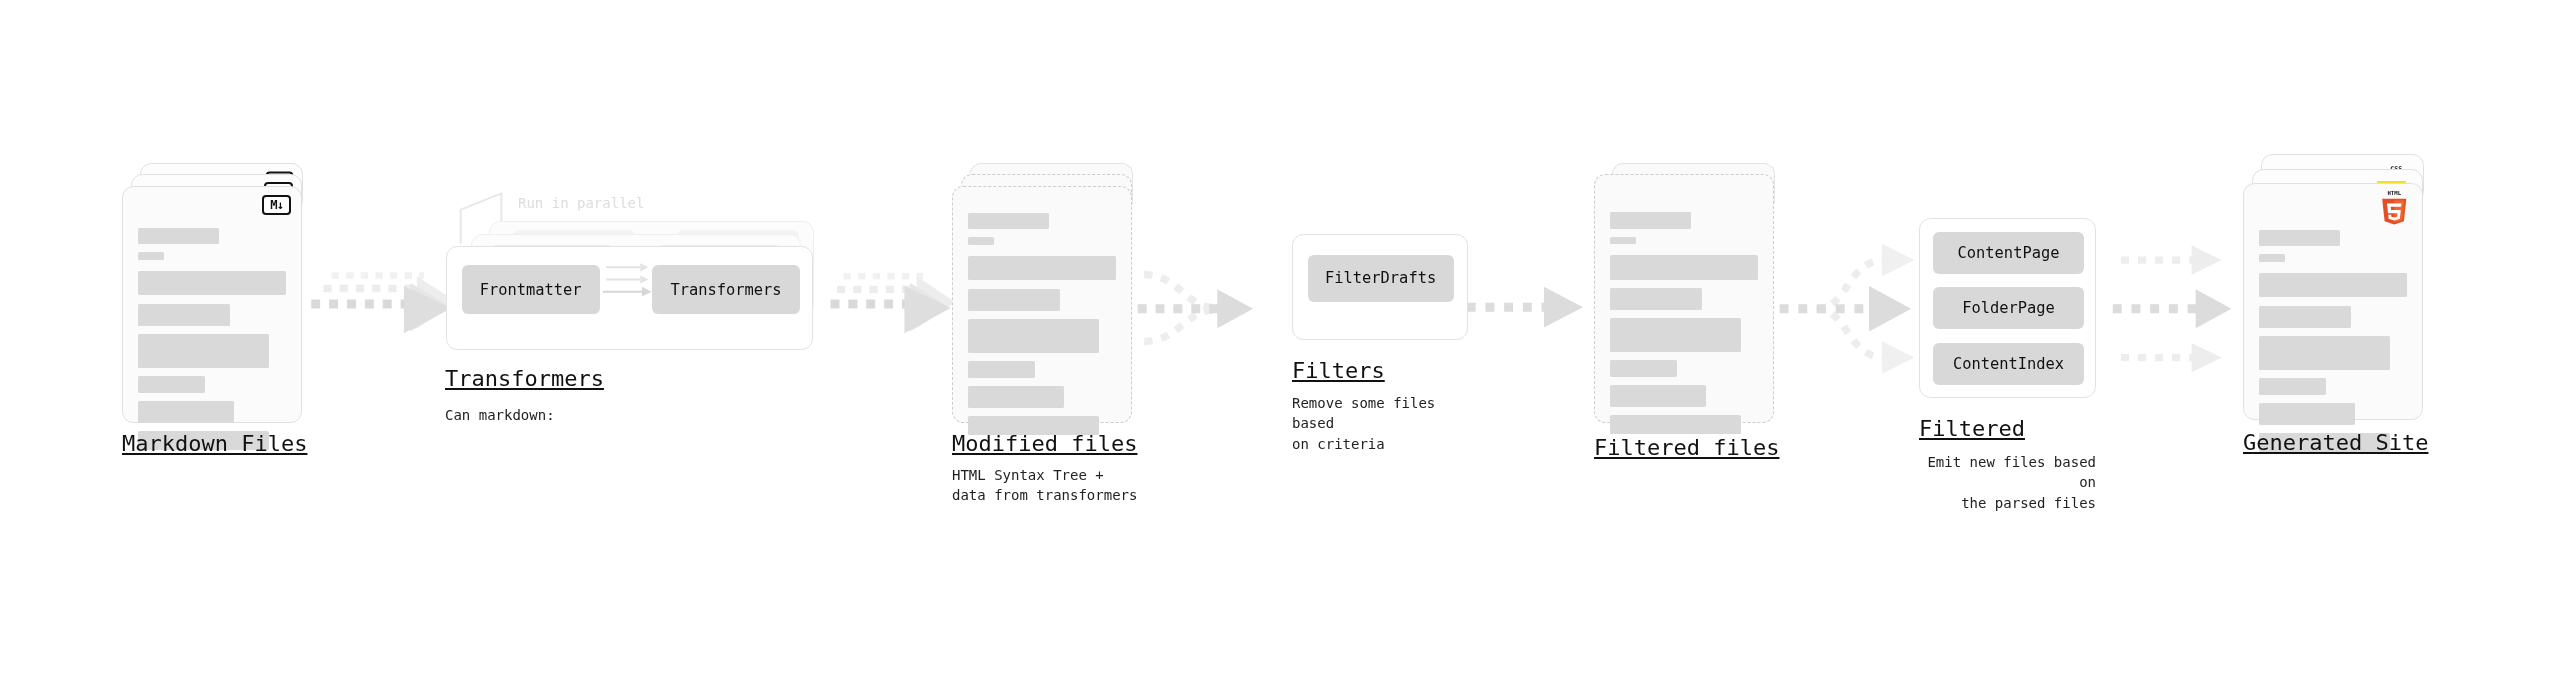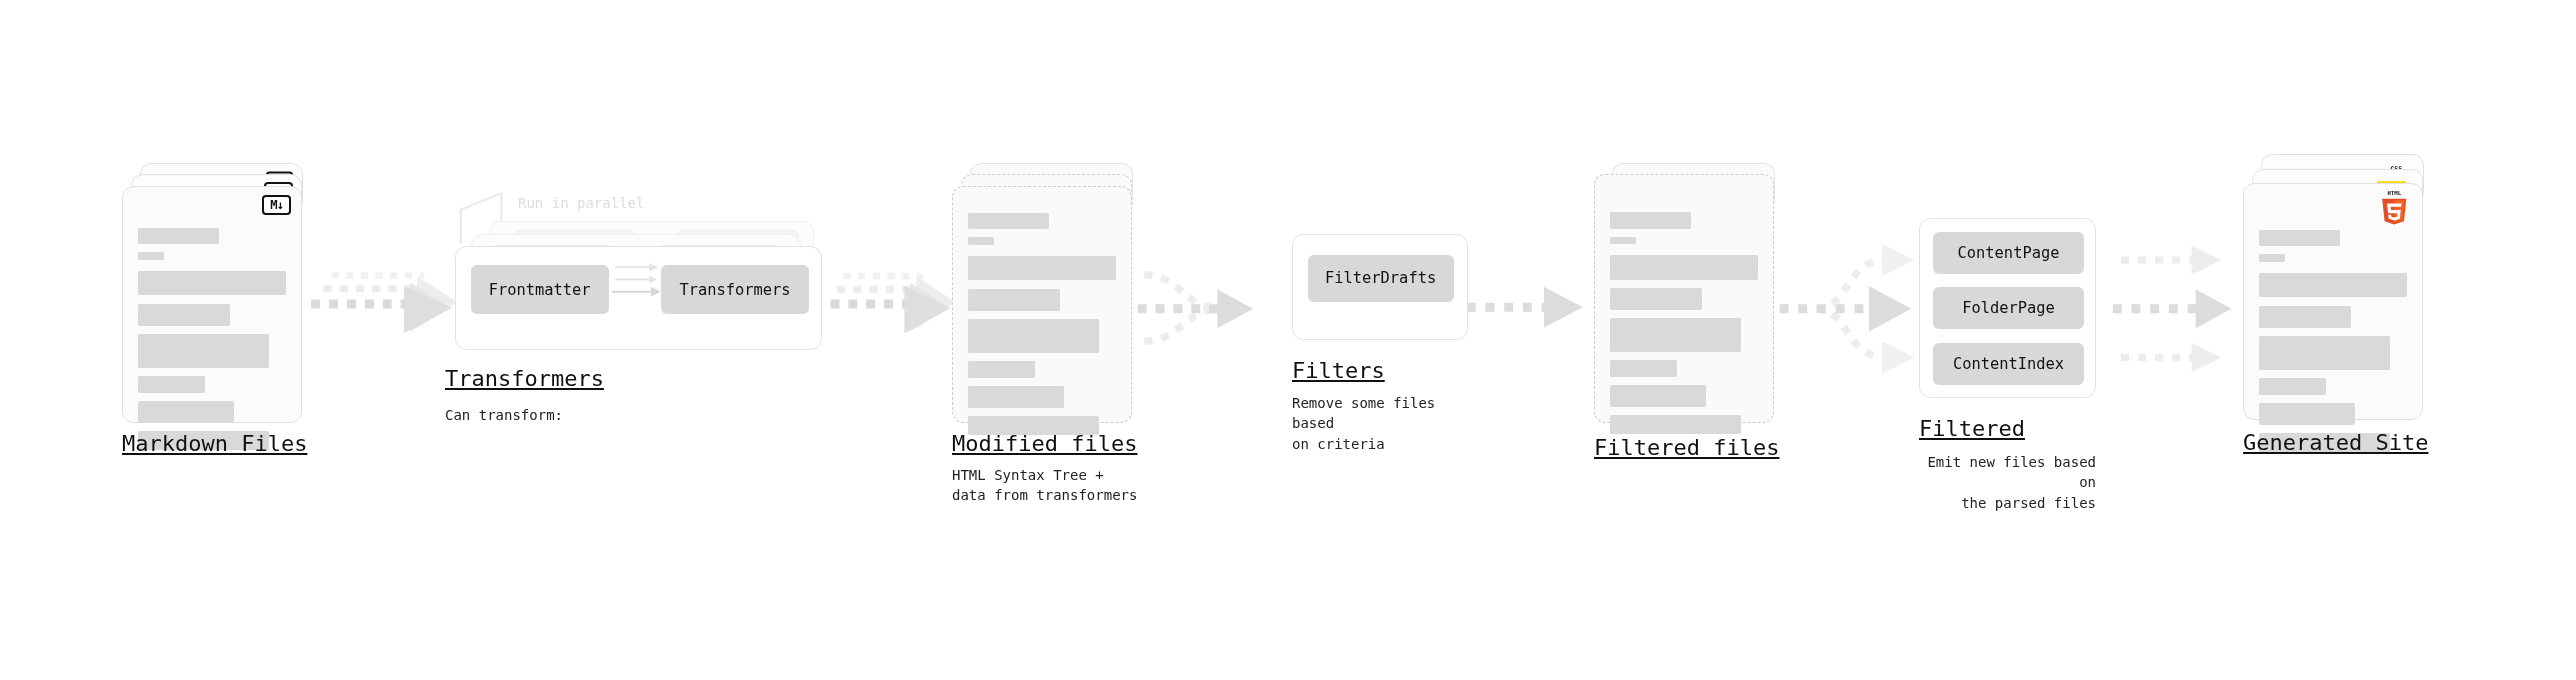--- a/index.html
+++ b/index.html
@@ -250,42 +250,42 @@
       <div class="proc-box ghost" style="left:44px; top:34px; width:325px; height:94px;">
         <div class="chip ghost2" style="left:23px; top:8.1px; width:122px; height:42px;"></div>
         <div class="chip ghost2" style="left:187px; top:8.1px; width:122px; height:42px;"></div>
       </div>
 
       <div class="proc-box ghost" style="left:26px; top:47px; width:330px; height:94px;">
         <div class="chip ghost" style="left:18px; top:9.8px; width:124px; height:44px;"></div>
         <div class="chip ghost" style="left:185px; top:9.8px; width:124px; height:44px;"></div>
       </div>
 
-      <div class="proc-box" style="left:10px; top:59px; width:367px; height:104px;">
+      <div class="proc-box" style="left:1px; top:59px; width:367px; height:104px;">
         <div class="chip" style="left:14.6px; top:18px; width:138px; height:49px;">Frontmatter</div>
         <div class="chip" style="left:205px; top:18px; width:148px; height:49px;">Transformers</div>
         <svg width="367" height="104" style="position:absolute;left:0;top:0;" viewBox="0 0 452 128">
           <g stroke="#e3e3e3" stroke-width="2.5" fill="none">
             <line x1="196" y1="25" x2="238" y2="25"></line>
             <polygon points="238,20 248,25 238,30" fill="#e3e3e3" stroke="none"></polygon>
             <line x1="196" y1="40" x2="238" y2="40"></line>
             <polygon points="238,35 248,40 238,45" fill="#e3e3e3" stroke="none"></polygon>
           </g>
           <g stroke="#d6d6d6" stroke-width="2.5" fill="none">
             <line x1="192" y1="55" x2="240" y2="55"></line>
             <polygon points="240,49 252,55 240,61" fill="#d6d6d6" stroke="none"></polygon>
           </g>
         </svg>
       </div>
     </div>
 
     <div class="caption-title" style="left:0px; top:179px;">Transformers</div>
 
     <div class="caption-list" style="left:0px; top:218px;">
-      <div class="lead">Can transform:</div>
+      <div class="lead">Can markdown:</div>
     </div>
   </div>
 
   <div class="node" style="left:952px; top:163px;">
     <div class="stack" style="width:195px;height:260px;">
       <div class="card dotted" style="left:18px; top:0px; width:163px; height:49px;"></div>
       <div class="card dashed" style="left:9px; top:11.4px; width:171px; height:49px;"></div>
       <div class="card dashed" style="left:0px; top:23px; width:180px; height:237px;">
         <div class="card-body" style="top:26px;">
           <div class="bar" style="width:55%;height:16.3px;"></div>

